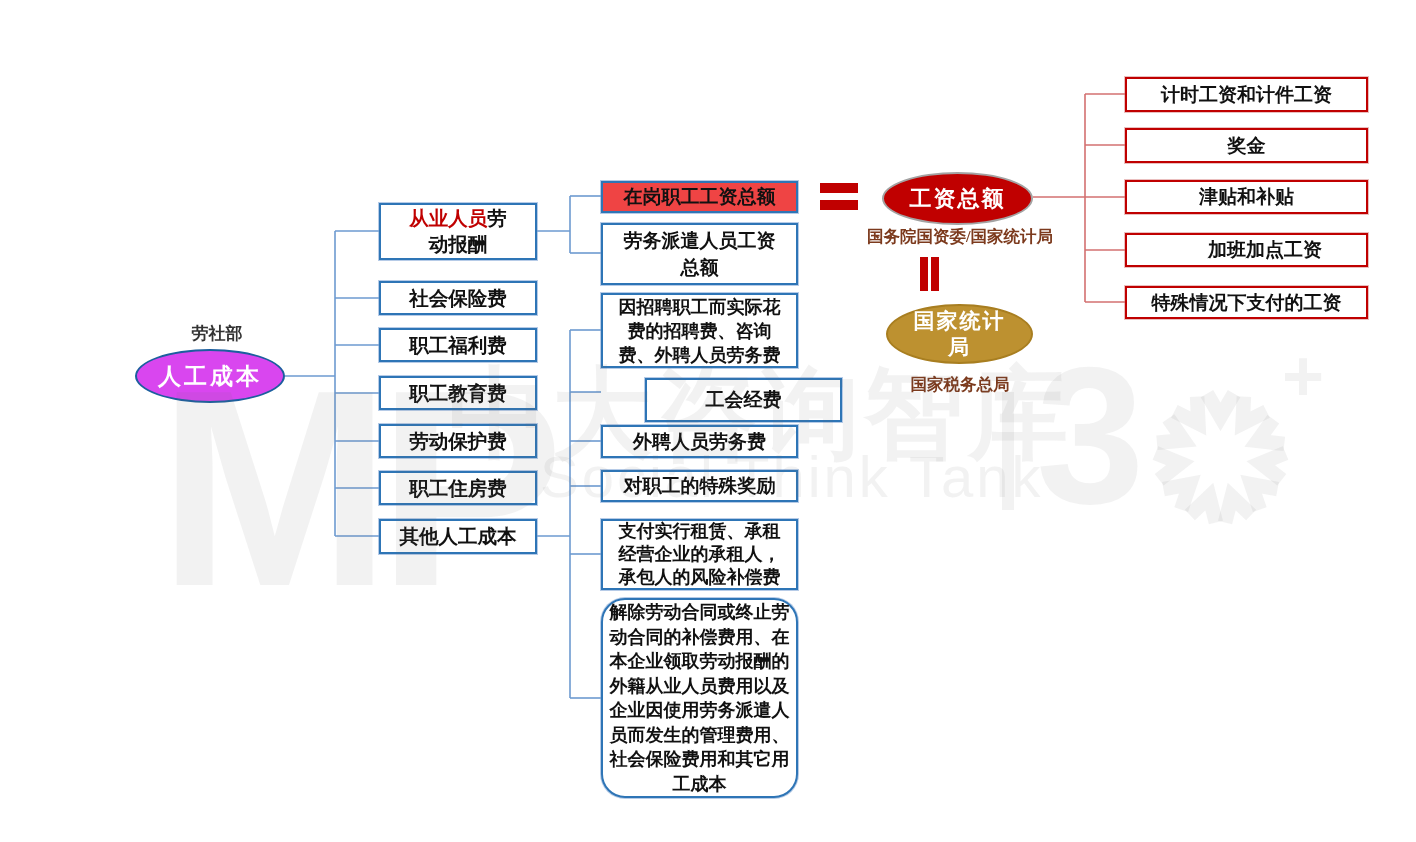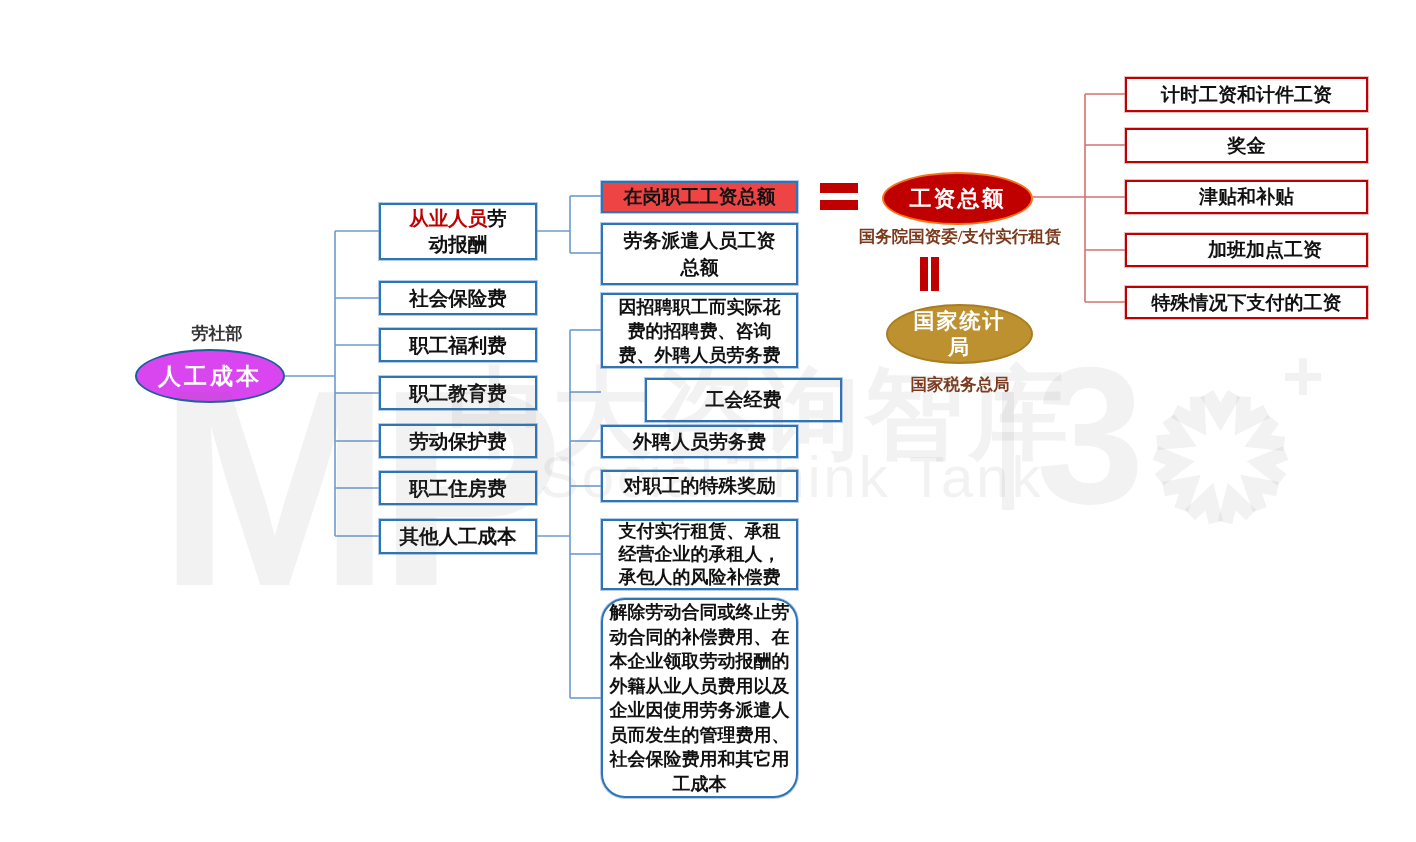--- a/index.html
+++ b/index.html
@@ -4,21 +4,21 @@
 <style>
   html,body{margin:0;padding:0;background:#fff;}
   .canvas{
     position:relative;width:1416px;height:842px;background:#ffffff;overflow:hidden;
     font-family:"Liberation Serif","DejaVu Serif",serif;color:#111;
   }
   .connectors{position:absolute;left:0;top:0;z-index:1;}
   .node{position:absolute;z-index:2;box-sizing:border-box;display:flex;align-items:center;justify-content:center;text-align:center;}
   .ellipse{border-radius:50%;color:#fff;font-weight:700;}
   .ellipse.blue{background:#d946ef;border:2px solid #1c5f9e;font-size:23px;letter-spacing:3px;}
-  .ellipse.red{background:#c00000;border:2px solid #f97316;font-size:22px;letter-spacing:2px;}
+  .ellipse.red{background:#c00000;border:2px solid #a3a3a3;font-size:22px;letter-spacing:2px;}
   .ellipse.gold{background:#bd9130;border:2px solid #a87e20;font-size:21px;letter-spacing:2px;line-height:26px;padding:0 24px;}
   .box{background:#fff;border:2px solid #2e75b6;box-shadow:0 0 0 1px rgba(122,160,212,.55);font-weight:700;}
   .box.mid{left:379px;width:158px;font-size:19.5px;}
   .box.col3{left:601px;width:197px;font-size:19px;}
   .box.redbox{left:1125px;width:243px;border:2px solid #c00000;box-shadow:0 0 0 1px rgba(208,112,112,.45);font-size:19px;}
   .fill-light{background:#ef4444;}
   .authority{font-size:17px;color:#333;font-weight:600;z-index:2;position:absolute;text-align:center;}
   .caption{font-size:16.5px;color:#7c3a1d;font-weight:600;z-index:2;position:absolute;text-align:center;}
   .red-prefix{color:#c00000;}
   .sym{position:absolute;z-index:2;}
@@ -130,21 +130,21 @@
   <div id="c6" class="node box col3">对职工的特殊奖励</div>
   <div id="c7" class="node box col3">支付实行租赁、承租经营企业的承租人，承包人的风险补偿费</div>
   <div id="c8" class="node box col3">解除劳动合同或终止劳动合同的补偿费用、在本企业领取劳动报酬的外籍从业人员费用以及企业因使用劳务派遣人员而发生的管理费用、社会保险费用和其它用工成本</div>
 
   <div id="eq" class="sym">
     <span class="bar-h b1"></span>
     <span class="bar-h b2"></span>
   </div>
 
   <div id="wage-total" class="node ellipse red">工资总额</div>
-  <div id="cap1" class="caption">国务院国资委/支付实行租赁</div>
+  <div id="cap1" class="caption">国务院国资委/国家统计局</div>
 
   <div id="par" class="sym">
     <span class="bar-v v1"></span>
     <span class="bar-v v2"></span>
   </div>
 
   <div id="salary-total" class="node ellipse gold">国家统计局</div>
   <div id="cap2" class="caption">国家税务总局</div>
 
   <div id="r1" class="node box redbox">计时工资和计件工资</div>

